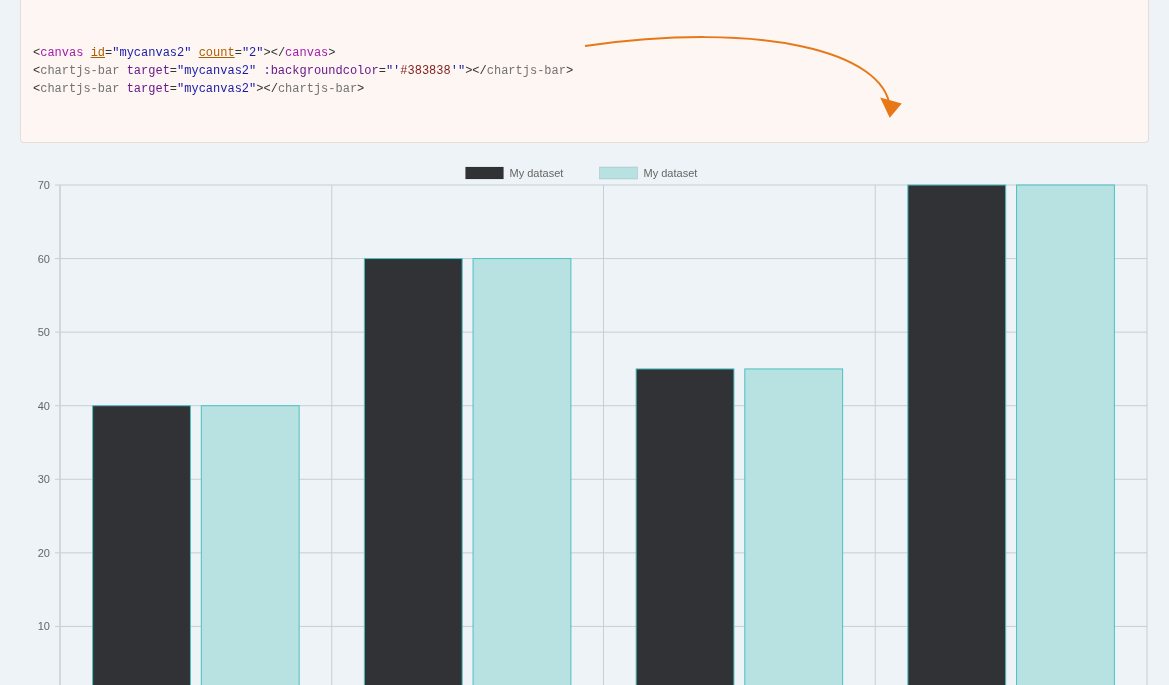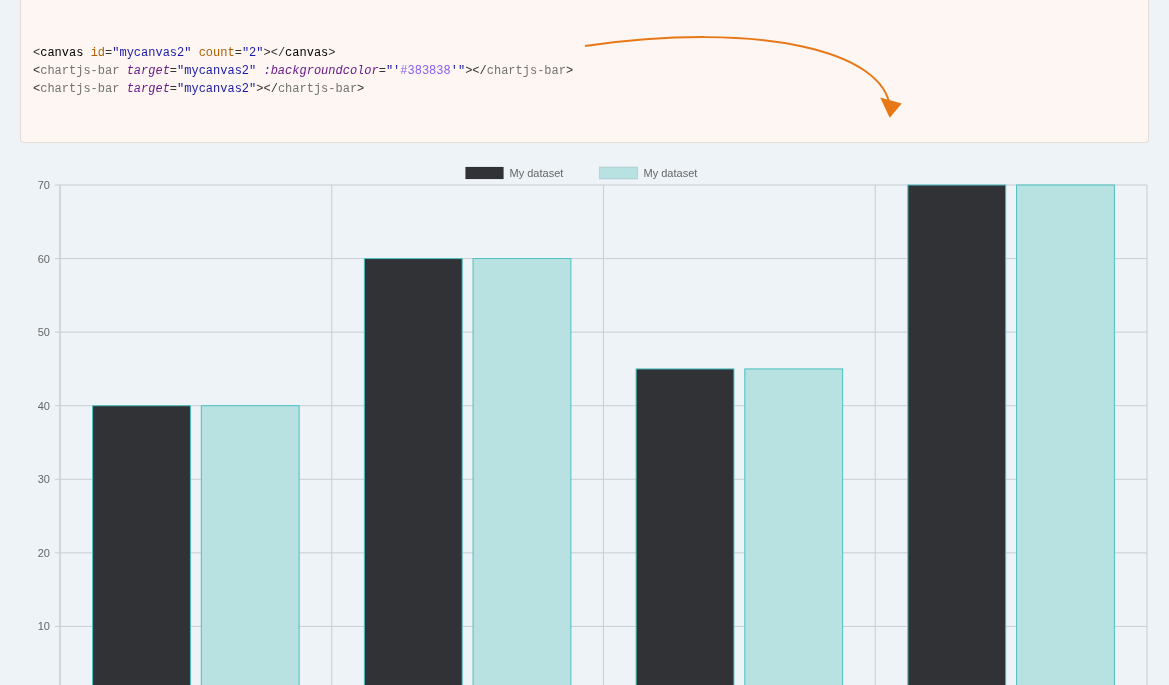--- a/index.html
+++ b/index.html
@@ -30,25 +30,25 @@
     padding: 8px 12px 8px 12px;
     font-family: Consolas, "Liberation Mono", Menlo, Courier, monospace;
     font-size: 12px;
     line-height: 18px;
     white-space: pre;
     color: #333;
     margin-bottom: 12px;
     position: relative;
   }
   .pun { color: #333; }          
-  .tag { color: #000000; }       
-  .attrname { color: #b05c00; }  
-  .attrname2 { color: #6a1b8a; font-style: italic; } 
+  .tag { color: #a21caf; }       
+  .attrname { color: #b05c00; text-decoration: underline; }  
+  .attrname2 { color: #6a1b8a; } 
   .attrval { color: #1a1aa6; }   
-  .hexval { color: #8b5cf6; }    
+  .hexval { color: #7f1d1d; }    
   .custtag { color: #737373; }   
 
   
   .chart-wrap {
     width: 100%;
     height: 575px;
     position: relative;
   }
   .chart-svg { width: 100%; height: 100%; display: block; }
   .axis-text { fill: #666; font-size: 11px; font-family: inherit; }

